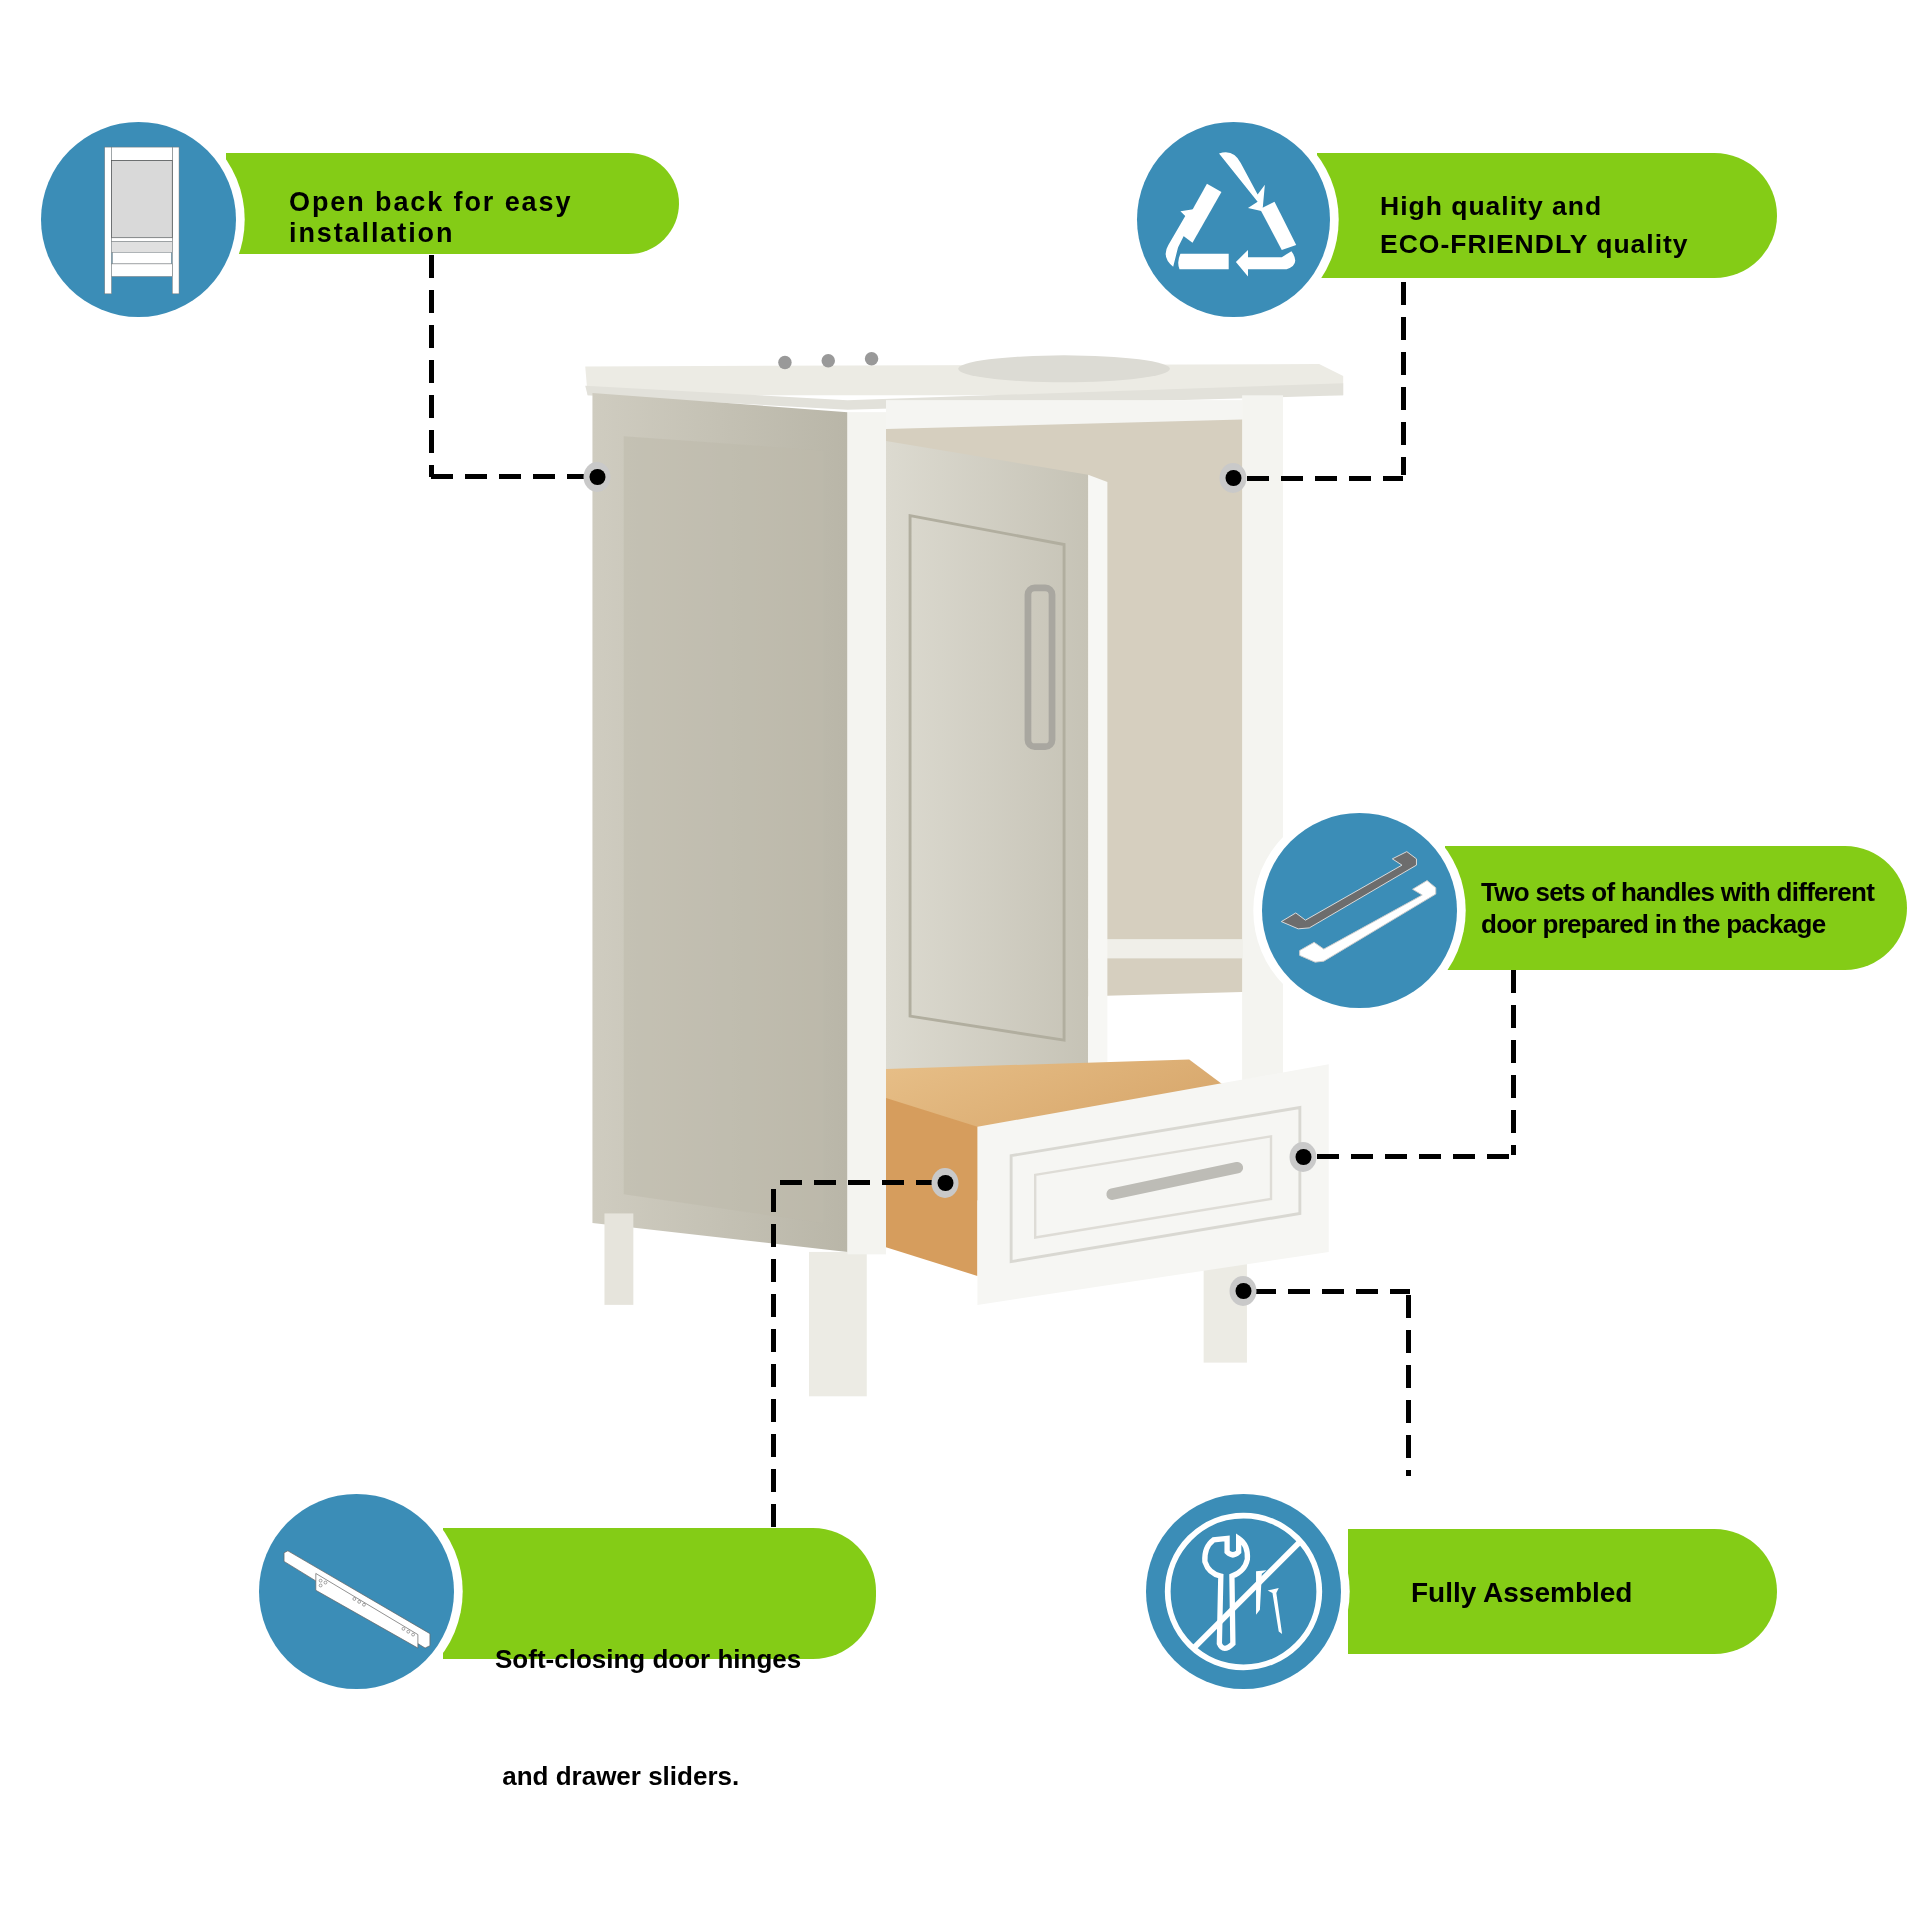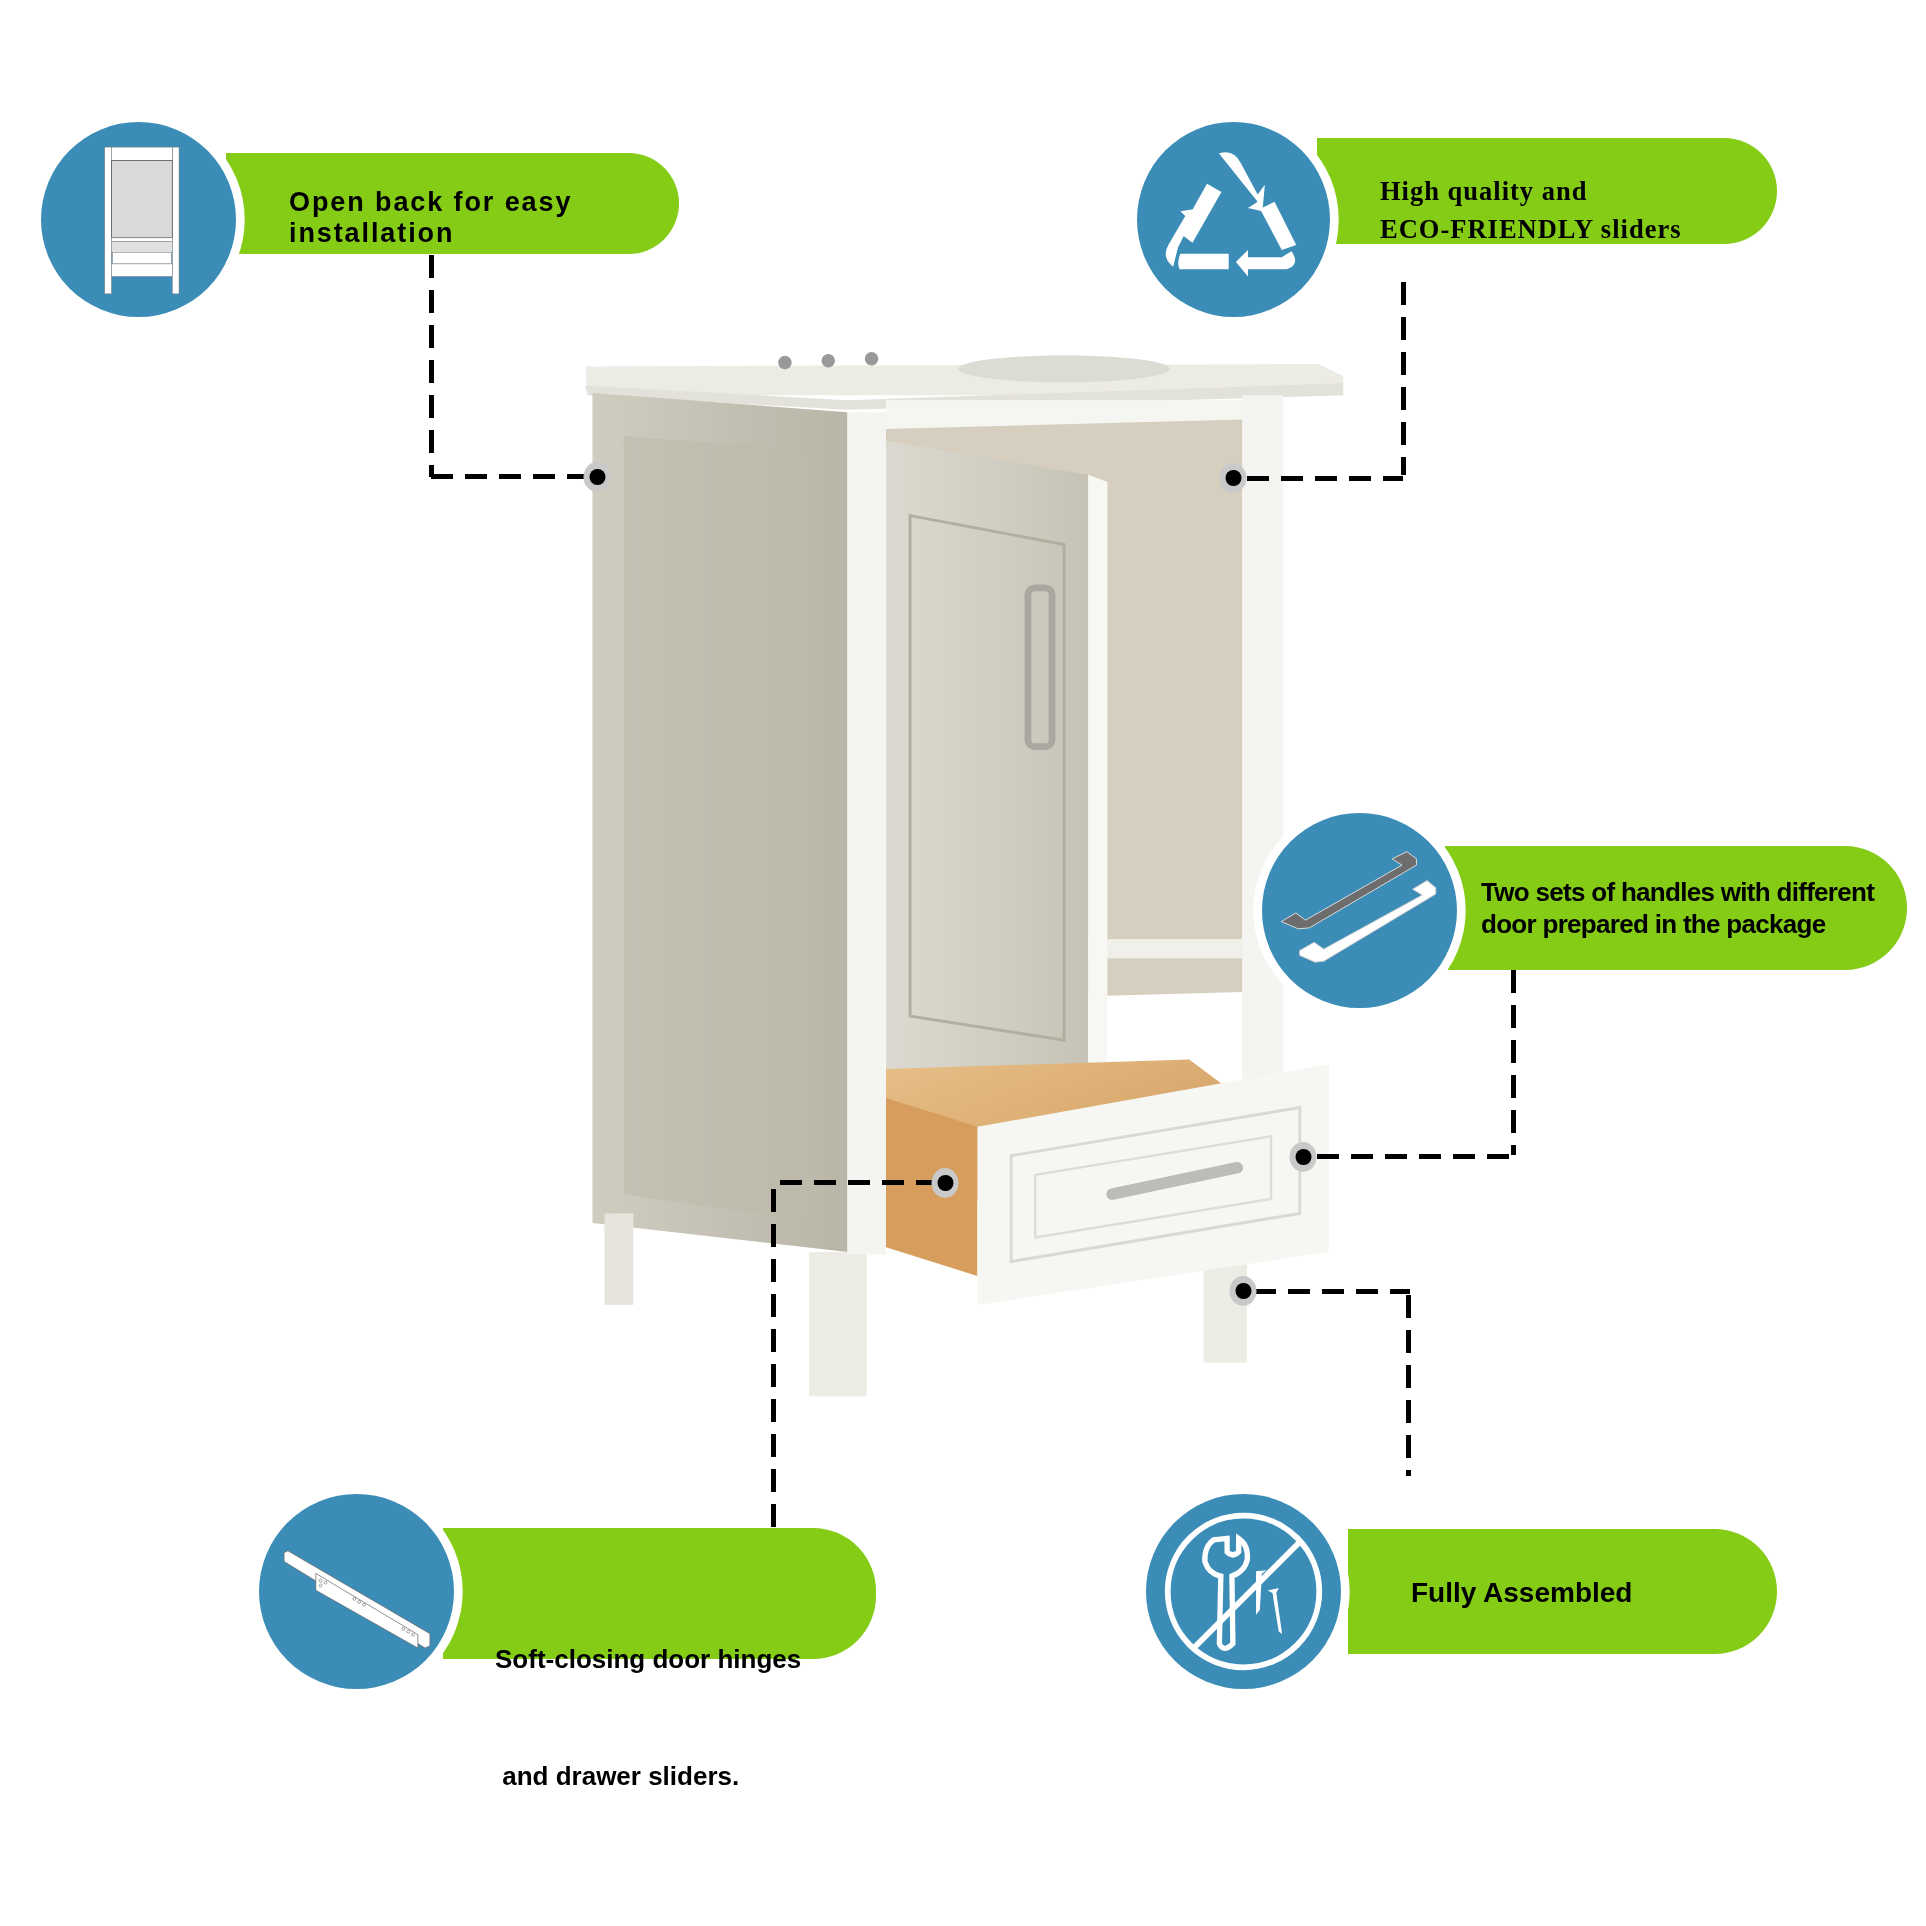--- a/index.html
+++ b/index.html
@@ -109,24 +109,24 @@
     <rect x="272" y="52" width="14" height="304" fill="#fff" stroke="#777" stroke-width="1"></rect>
     <rect x="146" y="52" width="126" height="28" fill="#fff" stroke="#777" stroke-width="1"></rect>
     <rect x="146" y="80" width="126" height="160" fill="#d9d9d9" stroke="#555" stroke-width="1.5"></rect>
     <rect x="146" y="240" width="126" height="8" fill="#fff" stroke="#777" stroke-width="1"></rect>
     <rect x="146" y="248" width="126" height="22" fill="#e0e0e0" stroke="#888" stroke-width="1"></rect>
     <rect x="148" y="270" width="122" height="24" fill="#fff" stroke="#888" stroke-width="1"></rect>
     <rect x="146" y="294" width="126" height="26" fill="#fff" stroke="#777" stroke-width="1"></rect>
   </svg>
 </div>
 
-<div class="pill" style="left:1317px; top:138px; width:460px; height:106px; border-radius:0 63px 63px 0;font-family:Liberation Serif, serif;">
+<div class="pill" style="left:1317px; top:153px; width:460px; height:125px; border-radius:0 63px 63px 0;">
   <div class="pill-text" style="left:63px; top:34px; font-size:26.5px; letter-spacing:1px; line-height:38px;">
     <div>High quality and</div>
-    <div>ECO-FRIENDLY sliders</div>
+    <div>ECO-FRIENDLY quality</div>
   </div>
 </div>
 <div class="circle" style="left:1137px; top:122px; width:193px; height:195px;">
   <svg viewBox="0 0 400 404">
     <g fill="#fff">
       <path d="M115 250 L175 145 L145 128 L88 230 Z"></path>
       <path d="M170 65 Q200 55 215 85 L250 150 L265 130 L260 185 L230 178 L250 165 Z"></path>
       <path d="M255 180 L285 165 L330 255 L300 265 Z"></path>
       <path d="M320 268 Q340 295 310 305 L230 305 L230 320 L205 290 L230 265 L230 280 L300 280 Z"></path>
       <path d="M90 273 L190 273 L190 305 L88 305 Q82 290 90 273 Z"></path>

